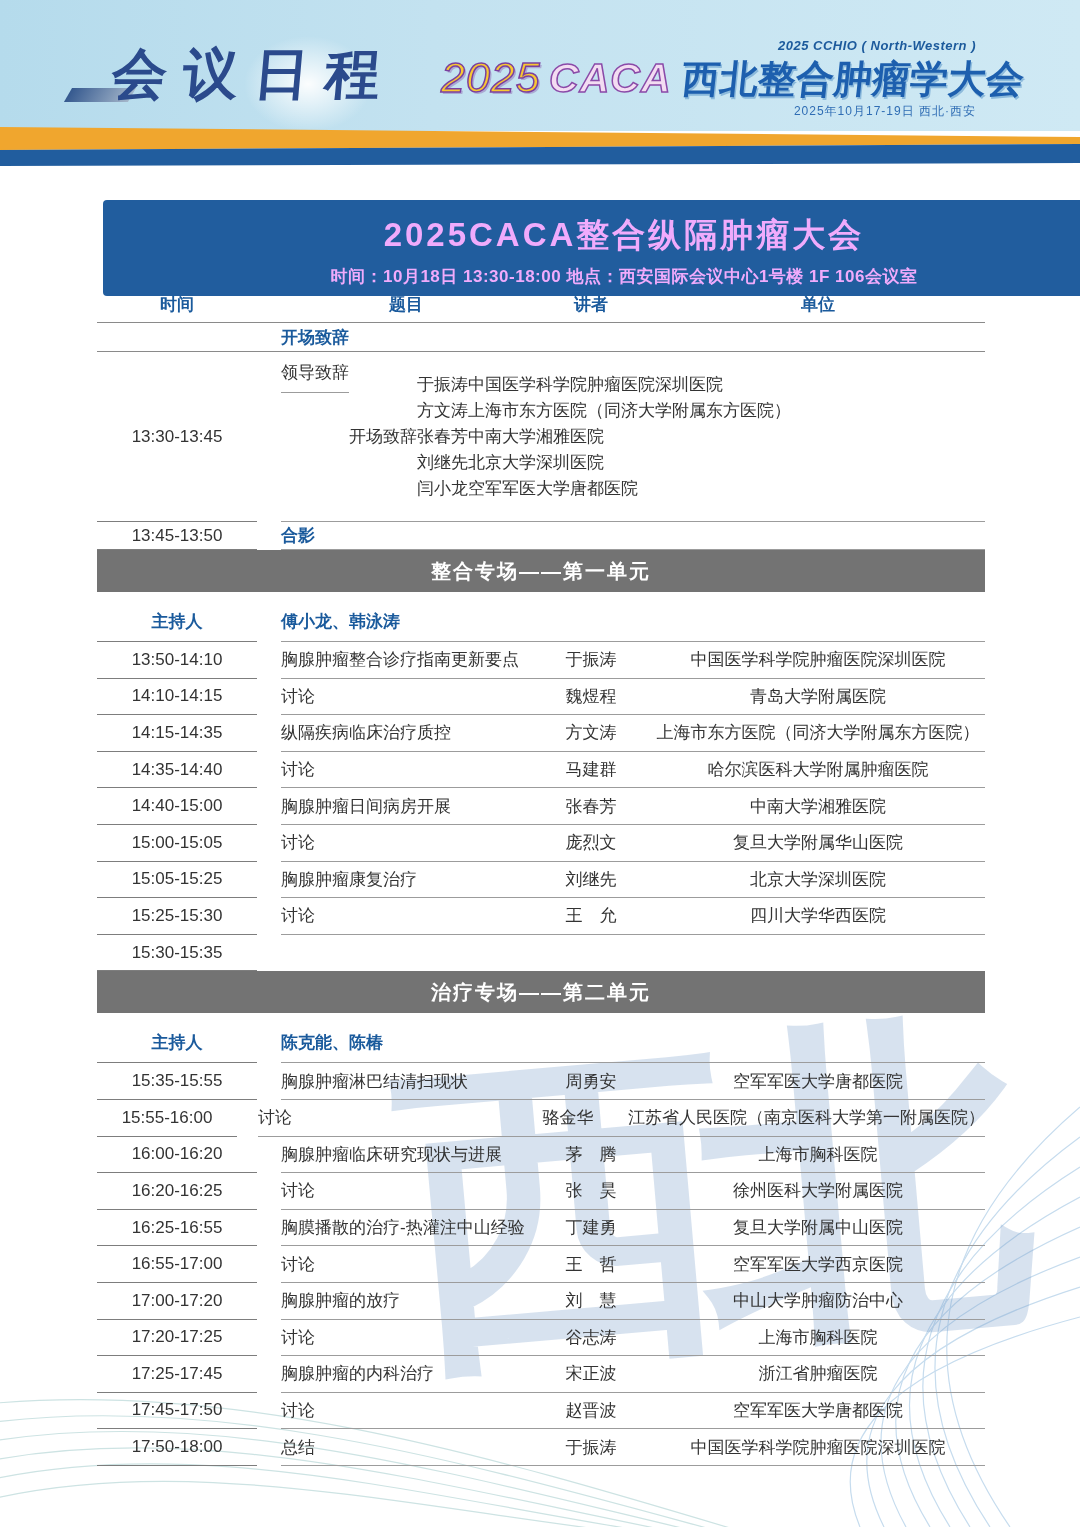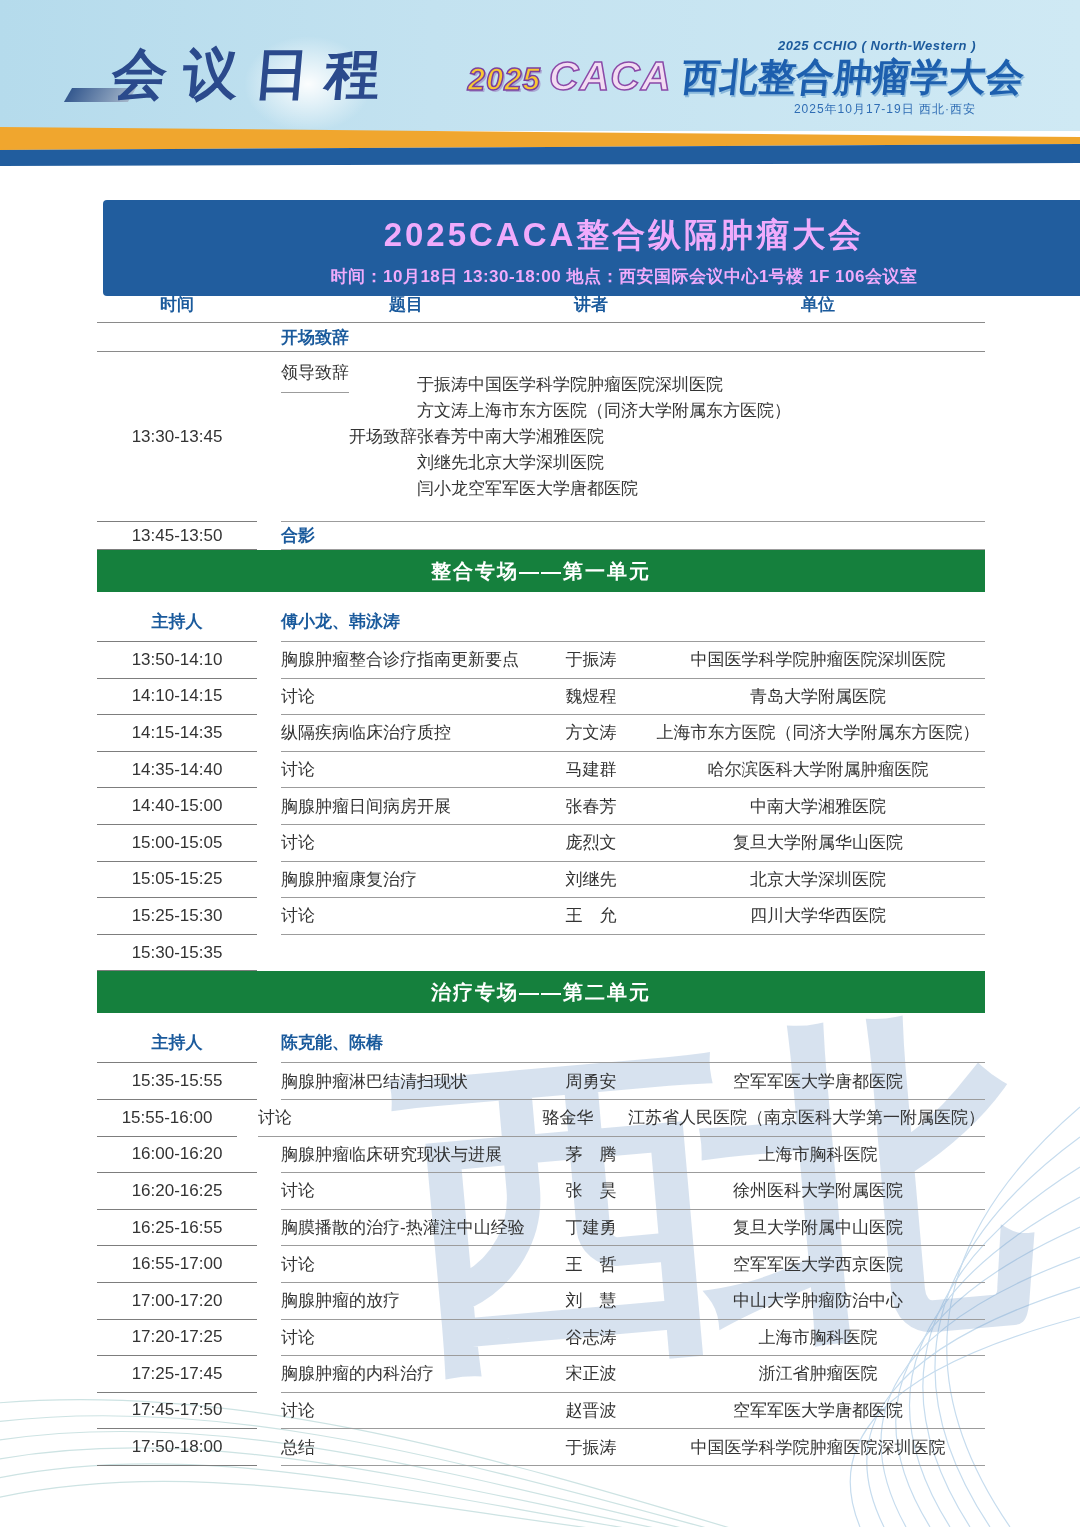--- a/index.html
+++ b/index.html
@@ -30,21 +30,21 @@
     font-size:55px;font-weight:900;color:#2b4a8c;letter-spacing:16px;
     transform:skewX(-5deg);white-space:nowrap;
   }
   .logo{position:absolute;right:56px;top:38px;text-align:center;white-space:nowrap;}
   .logo-small{
     font-size:13px;font-weight:700;color:#1c5a9c;font-style:italic;
     text-align:right;margin-right:48px;letter-spacing:.5px;
   }
   .logo-main{margin-top:2px;line-height:1.05;}
   .lg-y{
-    font-size:31px;font-weight:700;font-style:italic;color:#f8c832;
+    font-size:43px;font-weight:400;font-style:italic;color:#f8c832;
     -webkit-text-stroke:1.5px #7a3f9e;text-shadow:2px 2px 0 rgba(122,63,158,.35);
     letter-spacing:1px;
   }
   .lg-c{
     font-size:41px;font-weight:900;font-style:italic;color:#f3dcf2;
     -webkit-text-stroke:1.5px #8a4aa8;margin-left:4px;letter-spacing:1px;
   }
   .lg-cn{
     font-family:"DejaVu Serif","Liberation Serif",serif;
     font-size:38px;font-weight:900;color:#1d5fae;margin-left:6px;
@@ -87,21 +87,21 @@
   
   .row.block{height:170px;}
   .mcol{flex:1;display:flex;flex-direction:row;border-bottom:1px solid #9c9c9c;}
   .sub1{height:40px;display:flex;align-items:center;border-bottom:1px solid #9c9c9c;}
   .sub2{flex:1;display:flex;}
   .sub2 .title{display:flex;align-items:center;}
   .spklist{flex:1;display:flex;flex-direction:column;justify-content:center;}
   .spkline{height:26px;display:flex;align-items:center;}
 
   .band{
-    height:42px;background:#15803d;color:#fff;display:flex;align-items:center;justify-content:center;
+    height:42px;background:#737373;color:#fff;display:flex;align-items:center;justify-content:center;
     font-size:20px;font-weight:800;letter-spacing:2px;
   }
   .row.mod{height:40px;margin-top:10px;}
 
   
   .watermark{
     position:absolute;left:400px;top:1030px;z-index:1;
     font-family:"DejaVu Serif","Liberation Serif",serif;
     font-size:330px;font-weight:900;line-height:1;letter-spacing:-30px;
     color:rgba(122,160,202,.30);transform:rotate(-5deg);white-space:nowrap;

